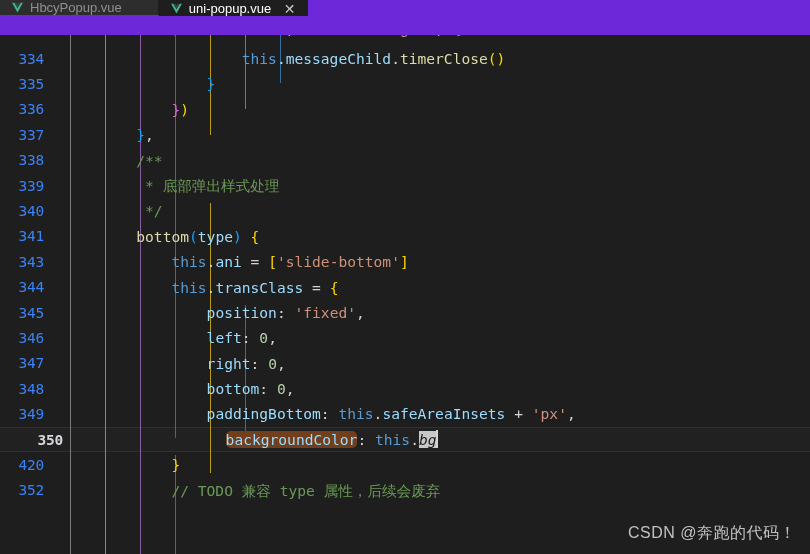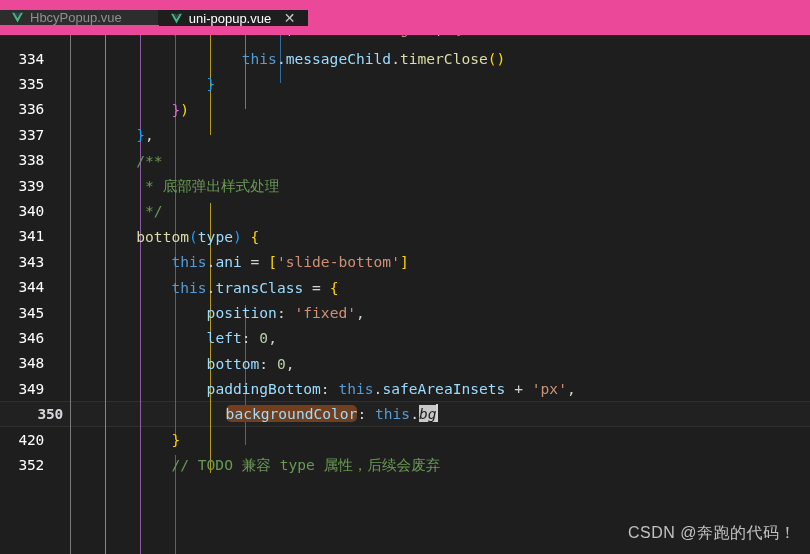--- a/index.html
+++ b/index.html
@@ -19,23 +19,23 @@
     position: relative;
     background: #1e1e1e;
     display: flex;
     flex-direction: column;
   }
 
   
   .tabbar {
     height: 35px;
     min-height: 35px;
-    background: #ec4899;
+    background: #6d28d9;
     display: flex;
-    align-items: center;
+    align-items: flex-start;
     position: relative;
     z-index: 5;
   }
   .tab {
     display: flex;
     align-items: center;
     gap: 6px;
     padding: 0 11px 0 11px;
     font-family: "Liberation Sans", sans-serif;
     font-size: 13px;
@@ -108,21 +108,21 @@
   }
   .line.current::before { top: 0; }
   .line.current::after  { bottom: 0; }
 
   .lnum {
     width: 66px;
     min-width: 66px;
     text-align: right;
     padding-right: 22px;
     box-sizing: border-box;
-    color: #ffffff;
+    color: #3b82f6;
     font-size: 14.5px;
     font-family: "DejaVu Sans Mono", monospace;
     letter-spacing: -0.2px;
     position: relative;
     z-index: 2;
   }
   .line.current .lnum { color: #d6d6dd; font-weight: bold; }
 
   .code {
     font-size: 14.6px;
@@ -294,20 +294,24 @@
       <div class="line">
         <span class="lnum">345</span>
         <span class="code">                <span class="t-prop">position</span><span class="t-punct">:</span> <span class="t-str">'fixed'</span><span class="t-punct">,</span></span>
       </div>
 
       <div class="line">
         <span class="lnum">346</span>
         <span class="code">                <span class="t-prop">left</span><span class="t-punct">:</span> <span class="t-num">0</span><span class="t-punct">,</span></span>
       </div>
 
+      <div class="line">
+        <span class="lnum">347</span>
+        <span class="code">                <span class="t-prop">right</span><span class="t-punct">:</span> <span class="t-num">0</span><span class="t-punct">,</span></span>
+      </div>
 
       <div class="line">
         <span class="lnum">348</span>
         <span class="code">                <span class="t-prop">bottom</span><span class="t-punct">:</span> <span class="t-num">0</span><span class="t-punct">,</span></span>
       </div>
 
       <div class="line">
         <span class="lnum">349</span>
         <span class="code">                <span class="t-prop">paddingBottom</span><span class="t-punct">:</span> <span class="t-this">this</span><span class="t-punct">.</span><span class="t-prop">safeAreaInsets</span> <span class="t-punct">+</span> <span class="t-str">'px'</span><span class="t-punct">,</span></span>
       </div>

